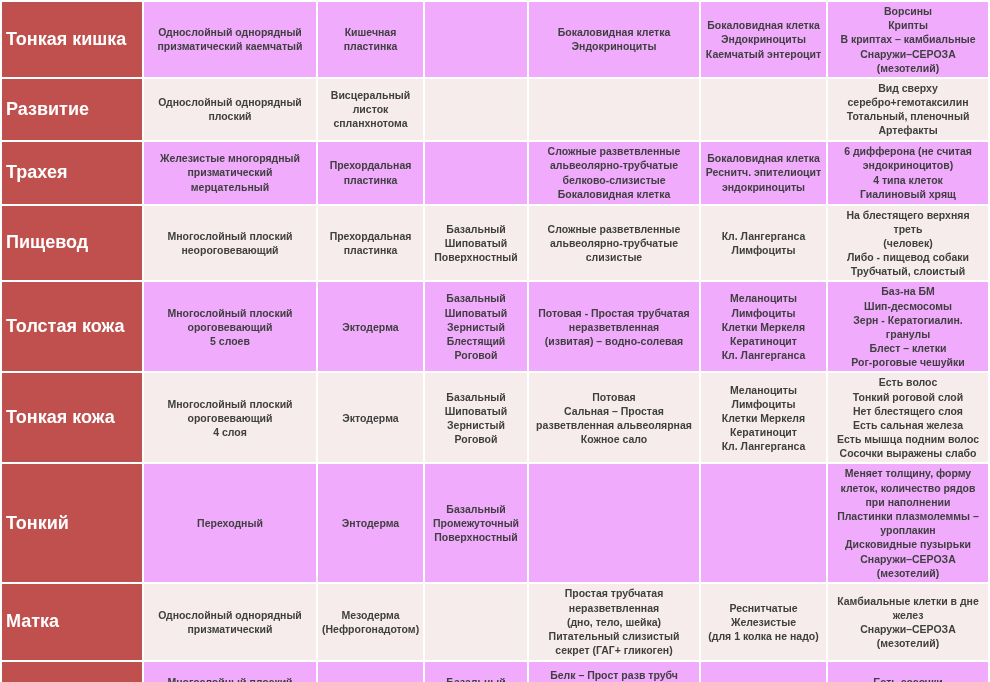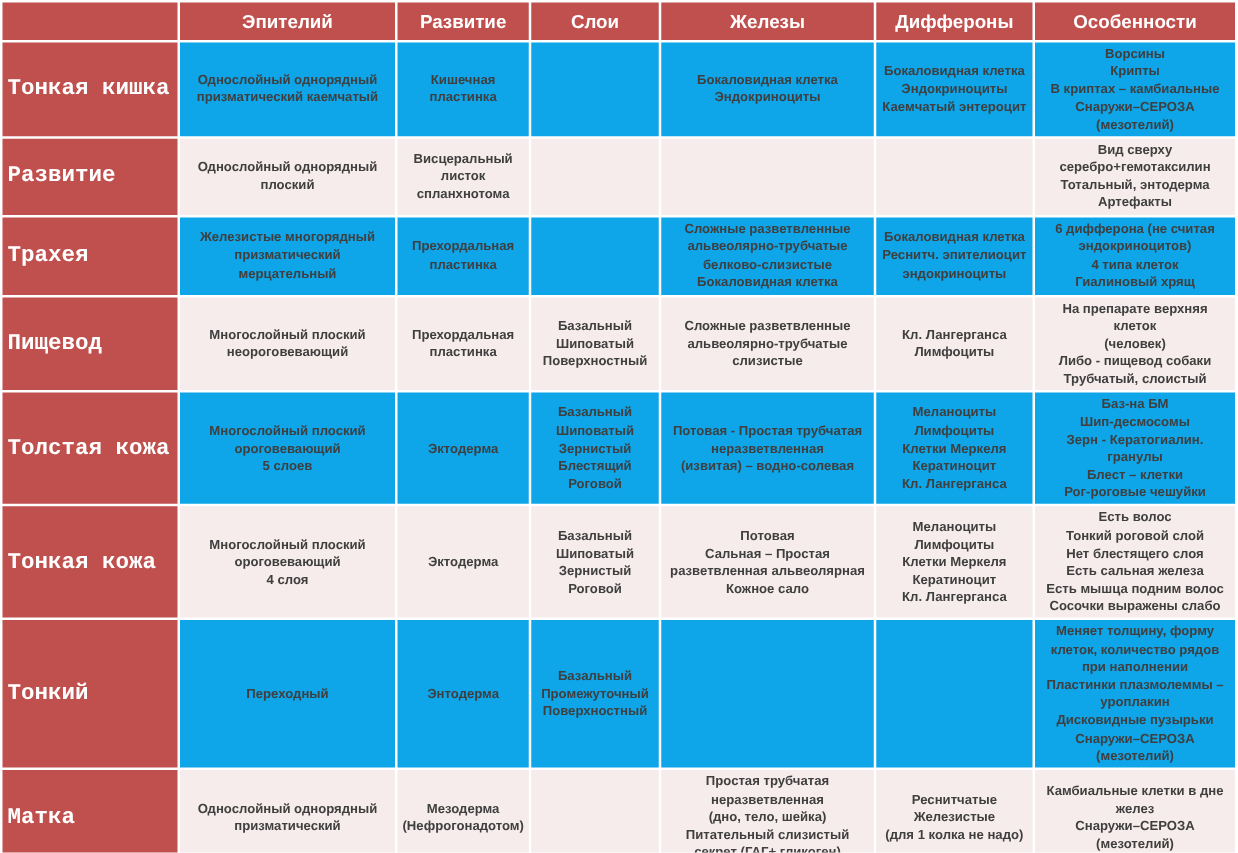--- a/index.html
+++ b/index.html
@@ -5,53 +5,44 @@
   html,body{margin:0;padding:0;background:#ffffff;}
   body{width:990px;height:682px;overflow:hidden;
        font-family:"Liberation Sans",sans-serif;}
   table.epith{border-collapse:separate;border-spacing:2px;
        width:990px;table-layout:fixed;background:#ffffff;}
   table.epith td,table.epith th{padding:2px 4px;vertical-align:middle;overflow:hidden;}
   th.corner{background:#c0504d;}
   th.colhead{background:#c0504d;color:#ffffff;font-size:15px;font-weight:bold;
        text-align:center;vertical-align:middle;}
   td.rowhead{background:#c0504d;color:#ffffff;font-size:18px;font-weight:bold;
-       text-align:left;vertical-align:top;padding:8px 4px 2px 14px;font-family:Liberation Mono, monospace;}
+       text-align:left;vertical-align:top;padding:8px 4px 2px 14px;}
   td.cell{font-size:10.5px;font-weight:bold;color:#3f3f3f;text-align:center;
        line-height:1.35;white-space:pre-line;}
-  tr.band-dark td.cell{background:#0ea5e9;}
+  tr.band-dark td.cell{background:#f0abfc;}
   tr.band-light td.cell{background:#f6eceb;}
   
   col.c-label{width:140px;} col.c-epit{width:172px;} col.c-razv{width:105px;}
   col.c-sloi{width:102px;} col.c-zhel{width:170px;} col.c-diff{width:125px;}
   col.c-osob{width:160px;}
 </style>
 </head>
 <body>
 
 <table class="epith">
   <colgroup>
     <col class="c-label">
       <col class="c-epit">
       <col class="c-razv">
     <col class="c-sloi">
       <col class="c-zhel">
       <col class="c-diff">
       <col class="c-osob">
   </colgroup>
   <tbody>
-      <tr style="height:30px;">
-    <th class="corner"></th>
-    <th class="colhead">Эпителий</th>
-    <th class="colhead">Развитие</th>
-    <th class="colhead">Слои</th>
-    <th class="colhead">Железы</th>
-    <th class="colhead">Диффероны</th>
-    <th class="colhead">Особенности</th>
-  </tr>
 
   <tr class="band-dark" style="height:60px;">
     <td class="rowhead">Тонкая кишка</td>
     <td class="cell">Однослойный однорядный
 призматический каемчатый</td>
     <td class="cell">Кишечная
 пластинка</td>
     <td class="cell"></td>
     <td class="cell">Бокаловидная клетка
 Эндокриноциты</td>
@@ -69,21 +60,21 @@
     <td class="cell">Однослойный однорядный
 плоский</td>
     <td class="cell">Висцеральный
 листок
 спланхнотома</td>
     <td class="cell"></td>
     <td class="cell"></td>
     <td class="cell"></td>
     <td class="cell">Вид сверху
 серебро+гемотаксилин
-Тотальный, энтодерма
+Тотальный, пленочный
 Артефакты</td>
   </tr>
 
   <tr class="band-dark" style="height:62px;">
     <td class="rowhead">Трахея</td>
     <td class="cell">Железистые многорядный
 призматический мерцательный</td>
     <td class="cell">Прехордальная
 пластинка</td>
     <td class="cell"></td>
@@ -107,21 +98,21 @@
     <td class="cell">Прехордальная
 пластинка</td>
     <td class="cell">Базальный
 Шиповатый
 Поверхностный</td>
     <td class="cell">Сложные разветвленные
 альвеолярно-трубчатые
 слизистые</td>
     <td class="cell">Кл. Лангерганса
 Лимфоциты</td>
-    <td class="cell">На препарате верхняя клеток
+    <td class="cell">На блестящего верхняя треть
 (человек)
 Либо - пищевод собаки
 Трубчатый, слоистый</td>
   </tr>
 
   <tr class="band-dark" style="height:70px;">
     <td class="rowhead">Толстая кожа</td>
     <td class="cell">Многослойный плоский
 ороговевающий
 5 слоев</td>

